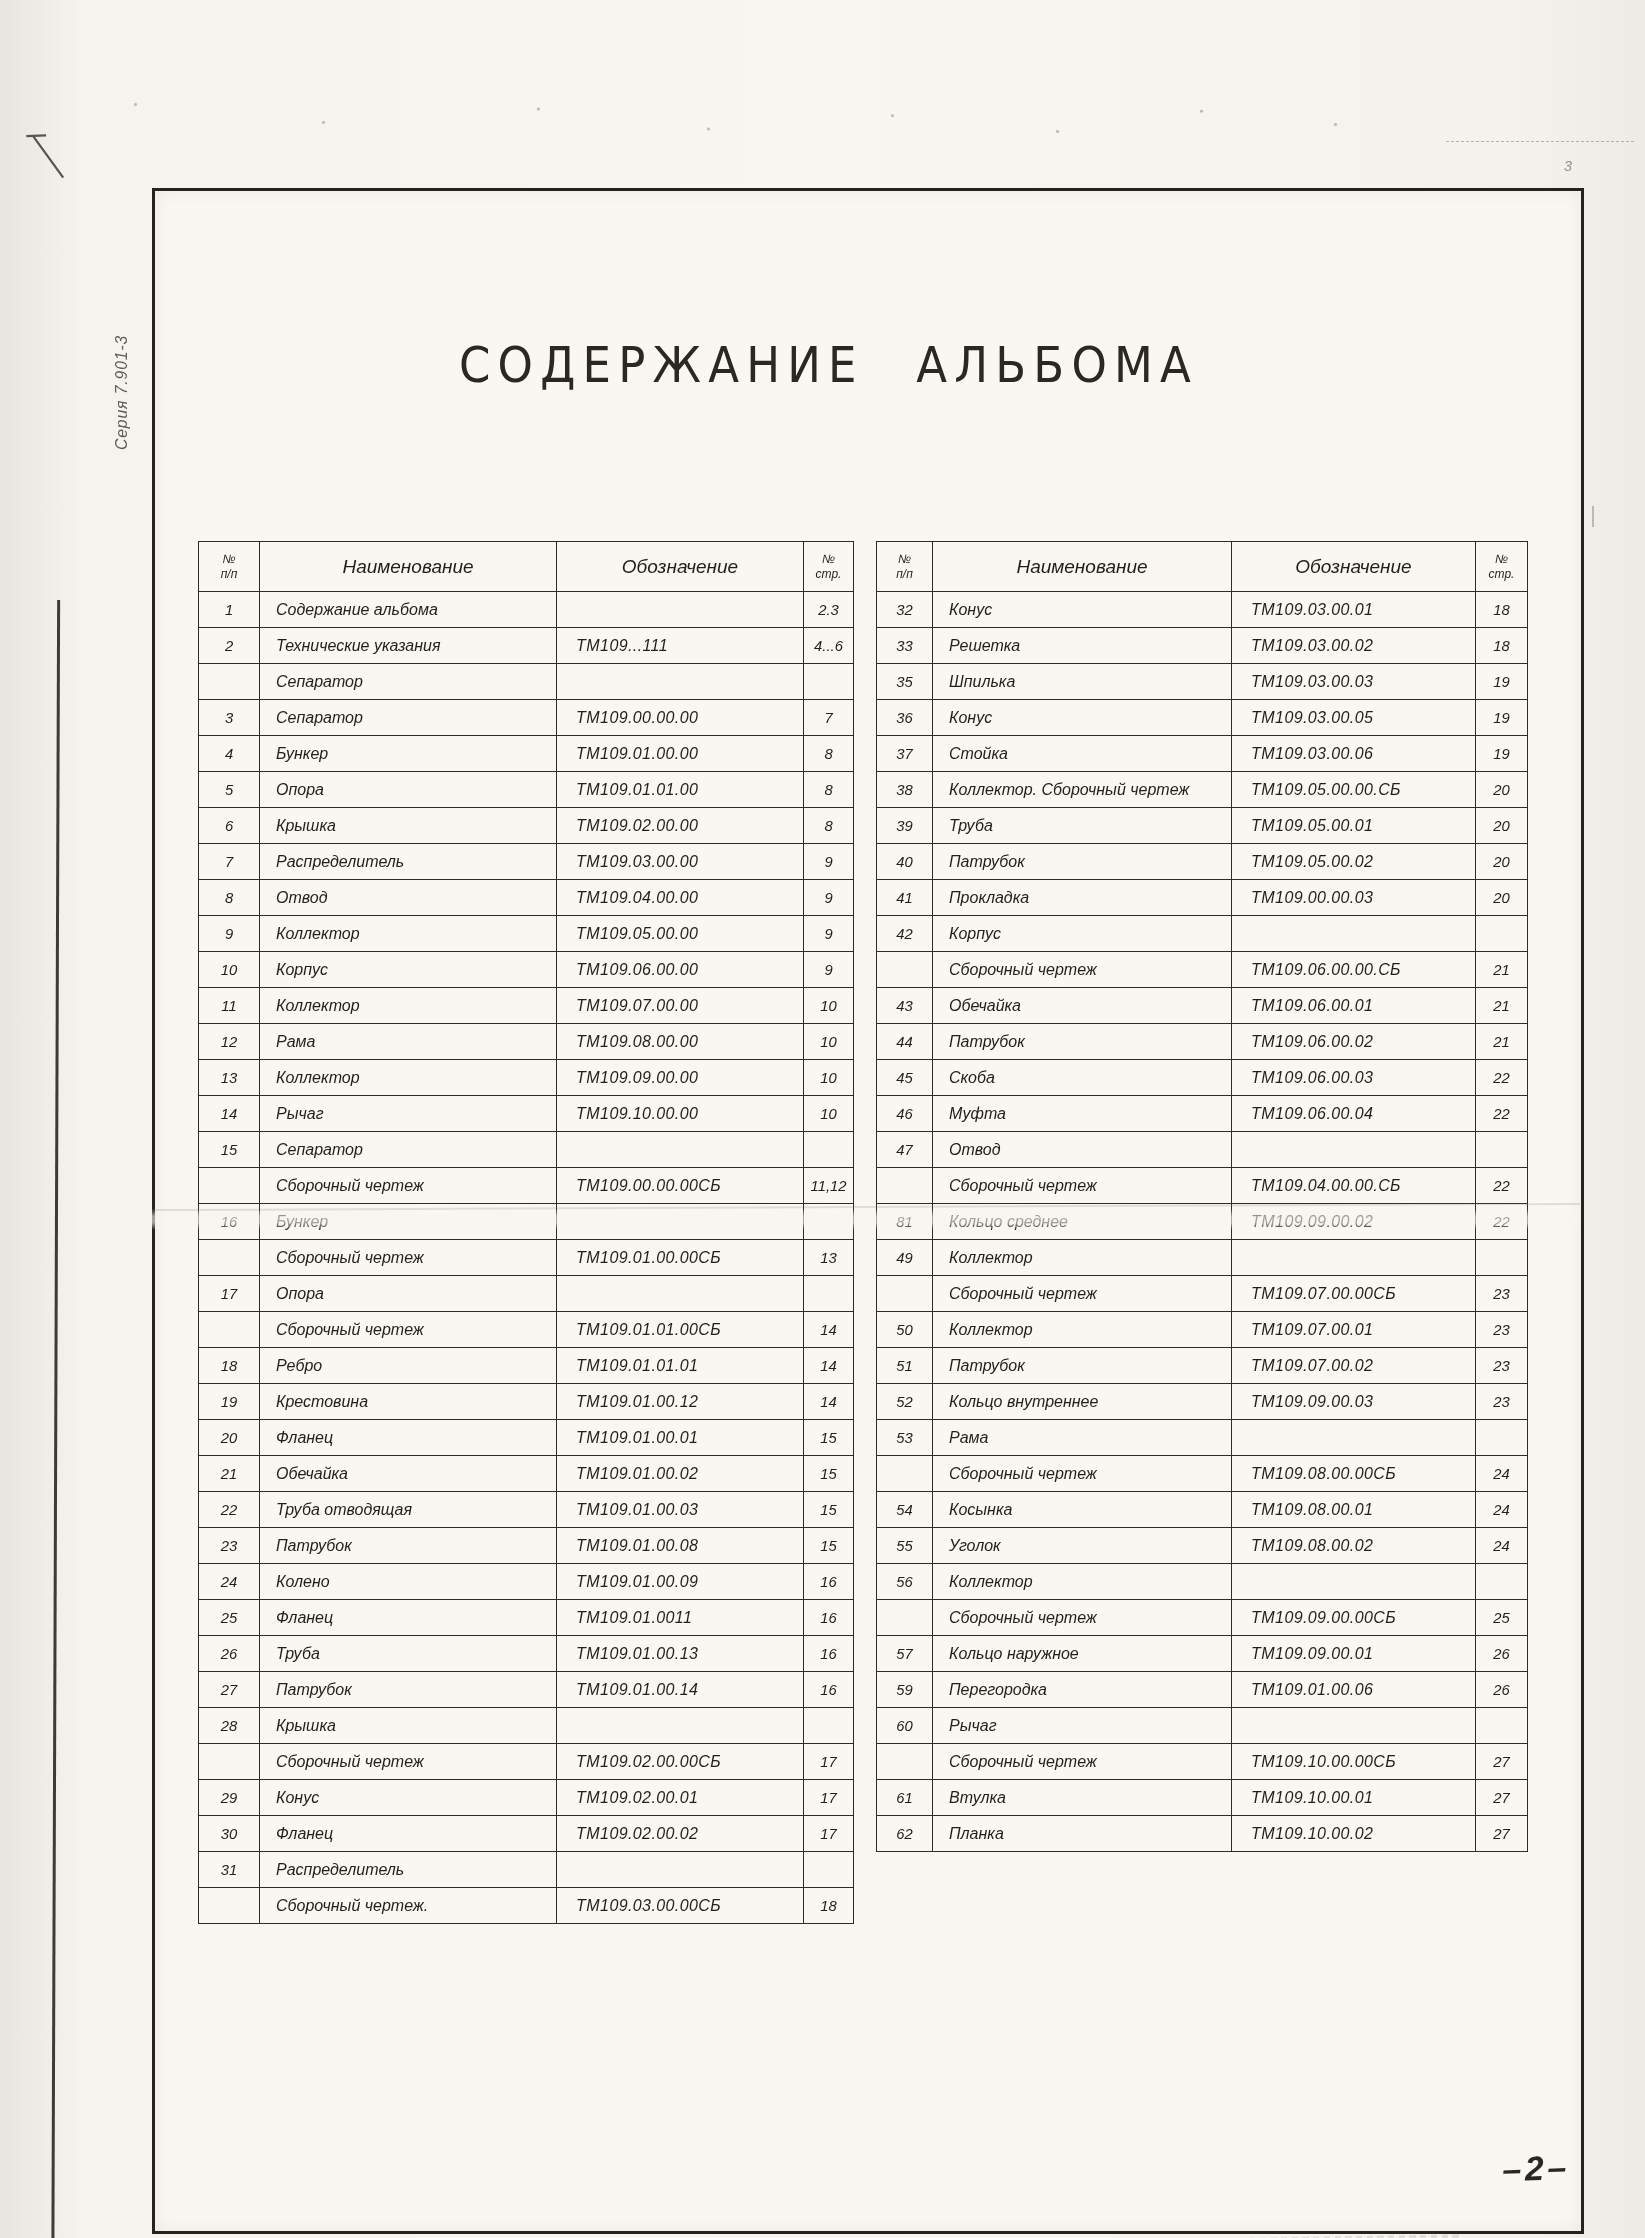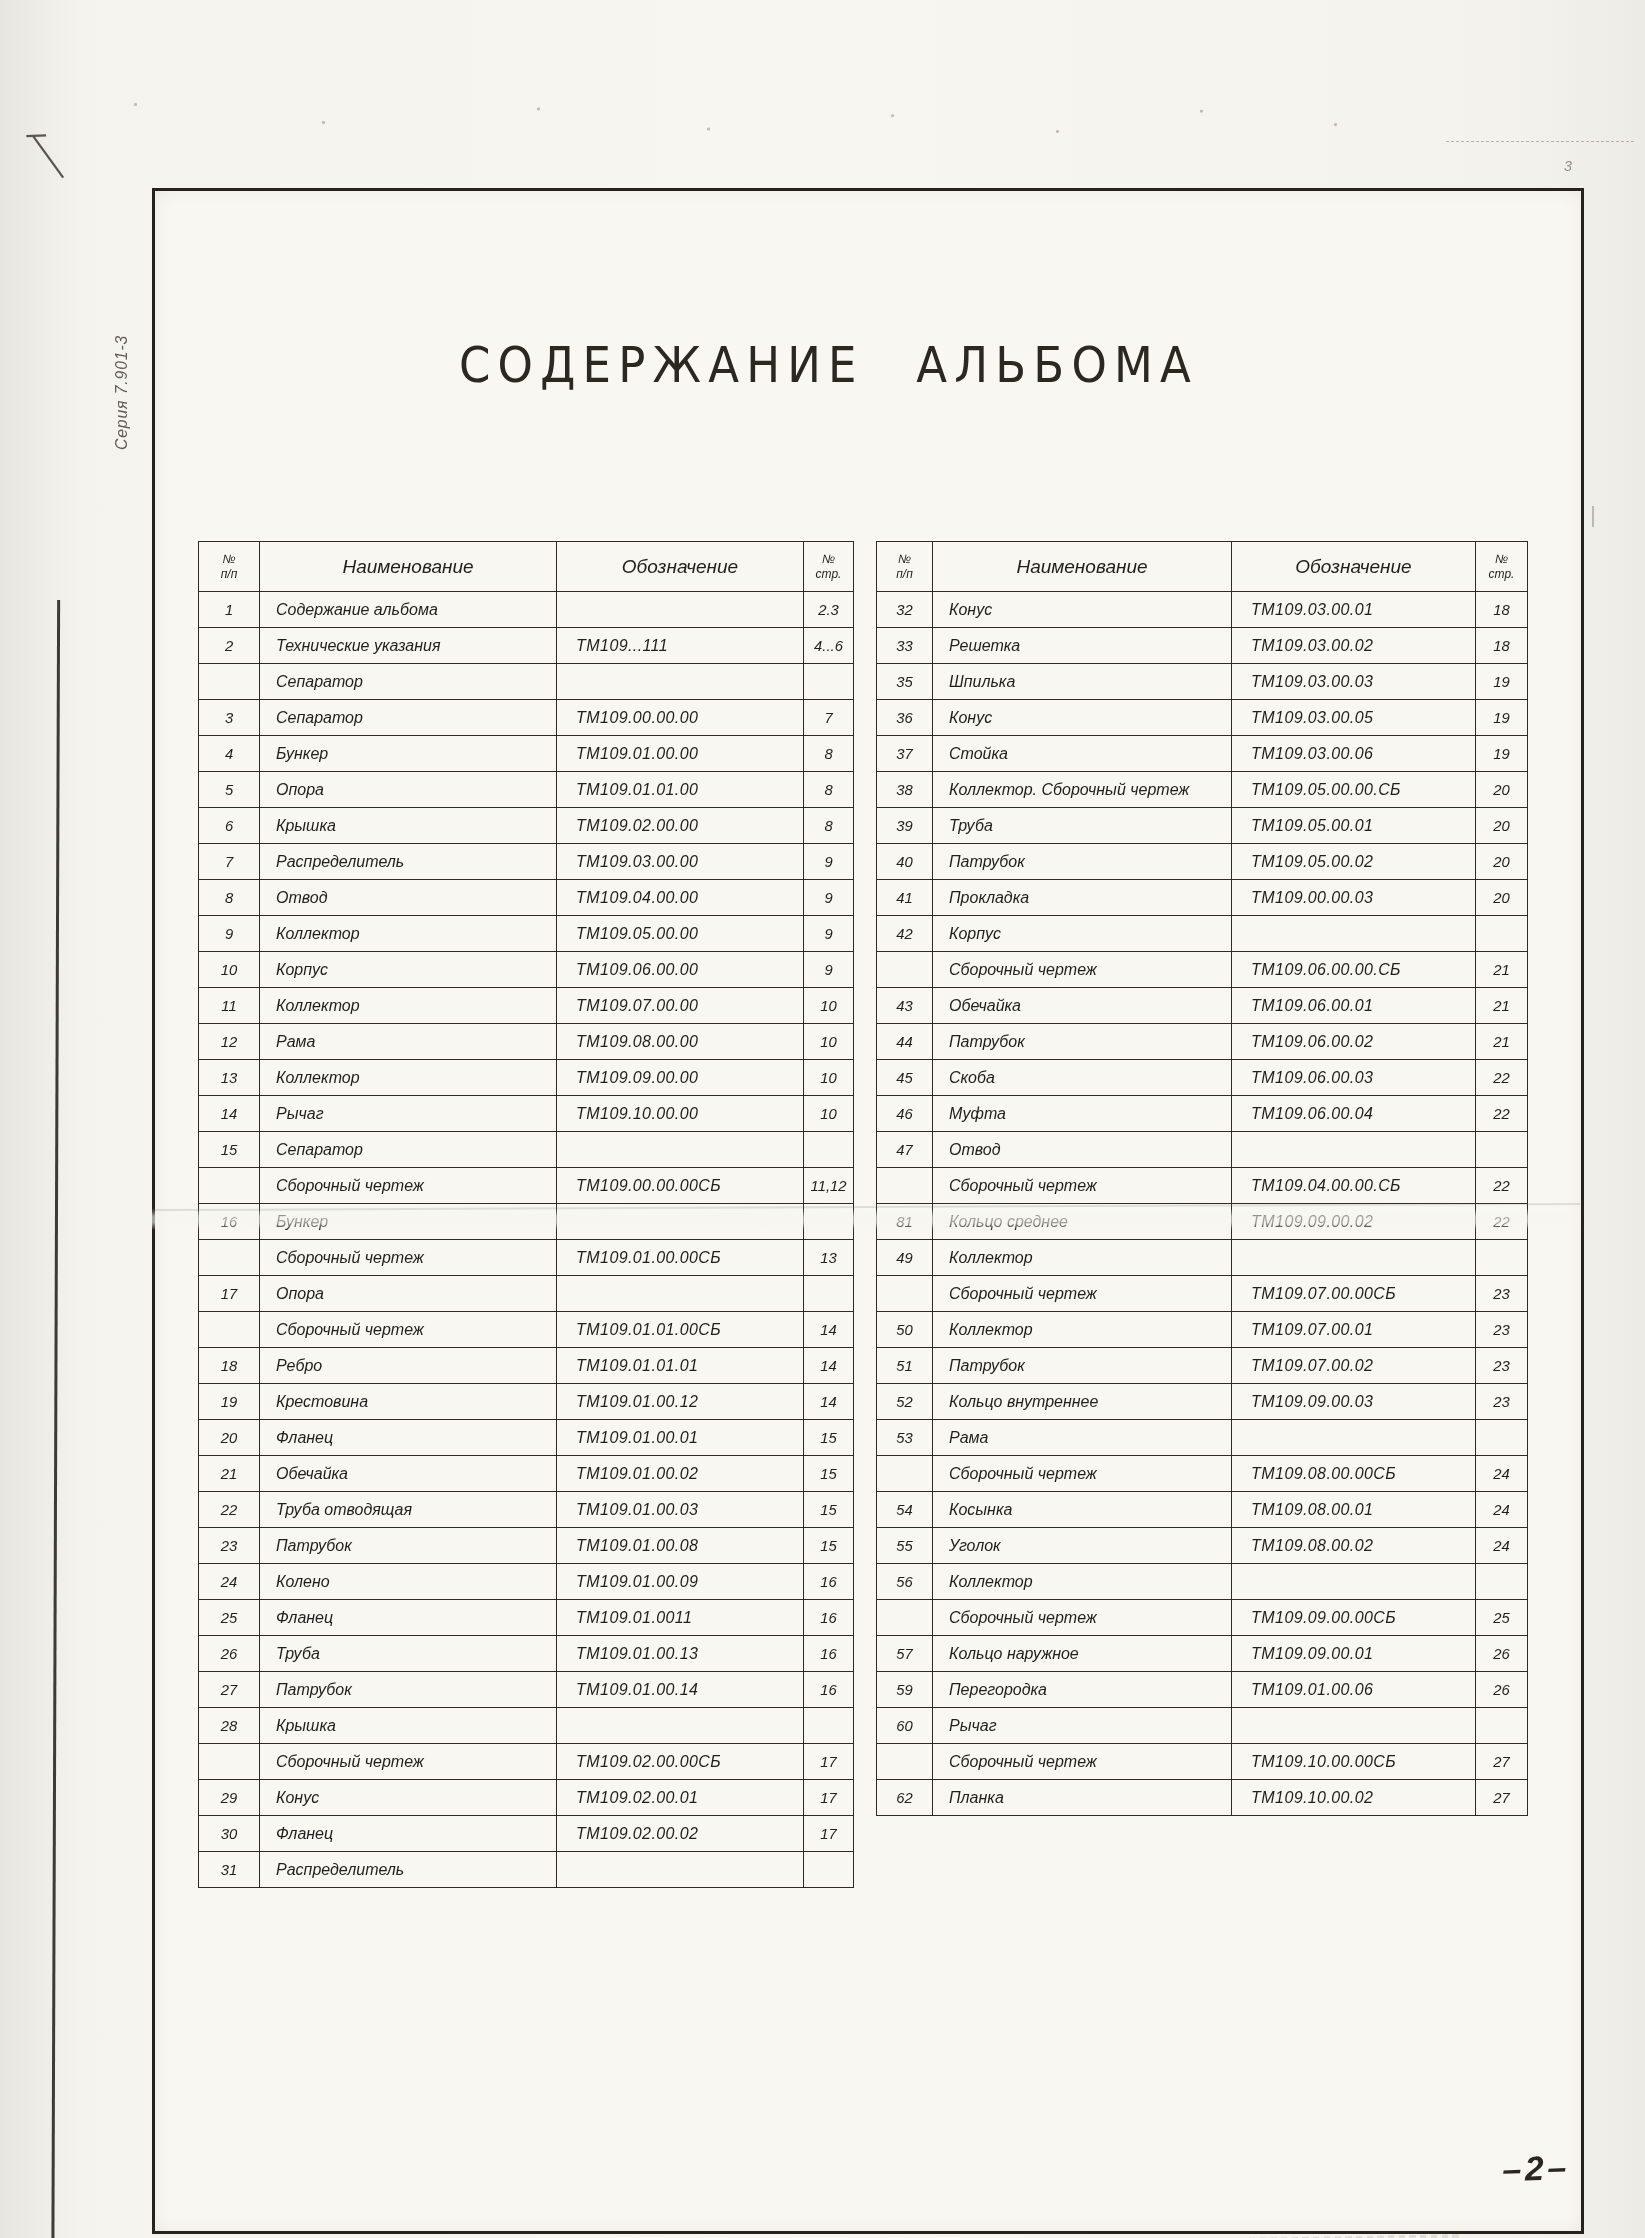--- a/index.html
+++ b/index.html
@@ -351,20 +351,26 @@
             <td class="col-name">Фланец</td>
             <td class="col-desig">ТМ109.02.00.02</td>
             <td class="col-page">17</td>
           </tr>
           <tr>
             <td class="col-num">31</td>
             <td class="col-name">Распределитель</td>
             <td class="col-desig"></td>
             <td class="col-page"></td>
           </tr>
+          <tr>
+            <td class="col-num"></td>
+            <td class="col-name">Сборочный чертеж.</td>
+            <td class="col-desig">ТМ109.03.00.00СБ</td>
+            <td class="col-page">18</td>
+          </tr>
         </tbody>
     </table>
   </div>
 
   <div class="table-wrap right">
     <table>
       <colgroup>
         <col style="width:56px">
           <col style="width:299px">
           <col style="width:244px">
@@ -573,20 +579,26 @@
             <td class="col-desig"></td>
             <td class="col-page"></td>
           </tr>
           <tr>
             <td class="col-num"></td>
             <td class="col-name">Сборочный чертеж</td>
             <td class="col-desig">ТМ109.10.00.00СБ</td>
             <td class="col-page">27</td>
           </tr>
           <tr>
+            <td class="col-num">61</td>
+            <td class="col-name">Втулка</td>
+            <td class="col-desig">ТМ109.10.00.01</td>
+            <td class="col-page">27</td>
+          </tr>
+          <tr>
             <td class="col-num">62</td>
             <td class="col-name">Планка</td>
             <td class="col-desig">ТМ109.10.00.02</td>
             <td class="col-page">27</td>
           </tr>
         </tbody>
     </table>
   </div>
 
   <div class="crease"></div>

